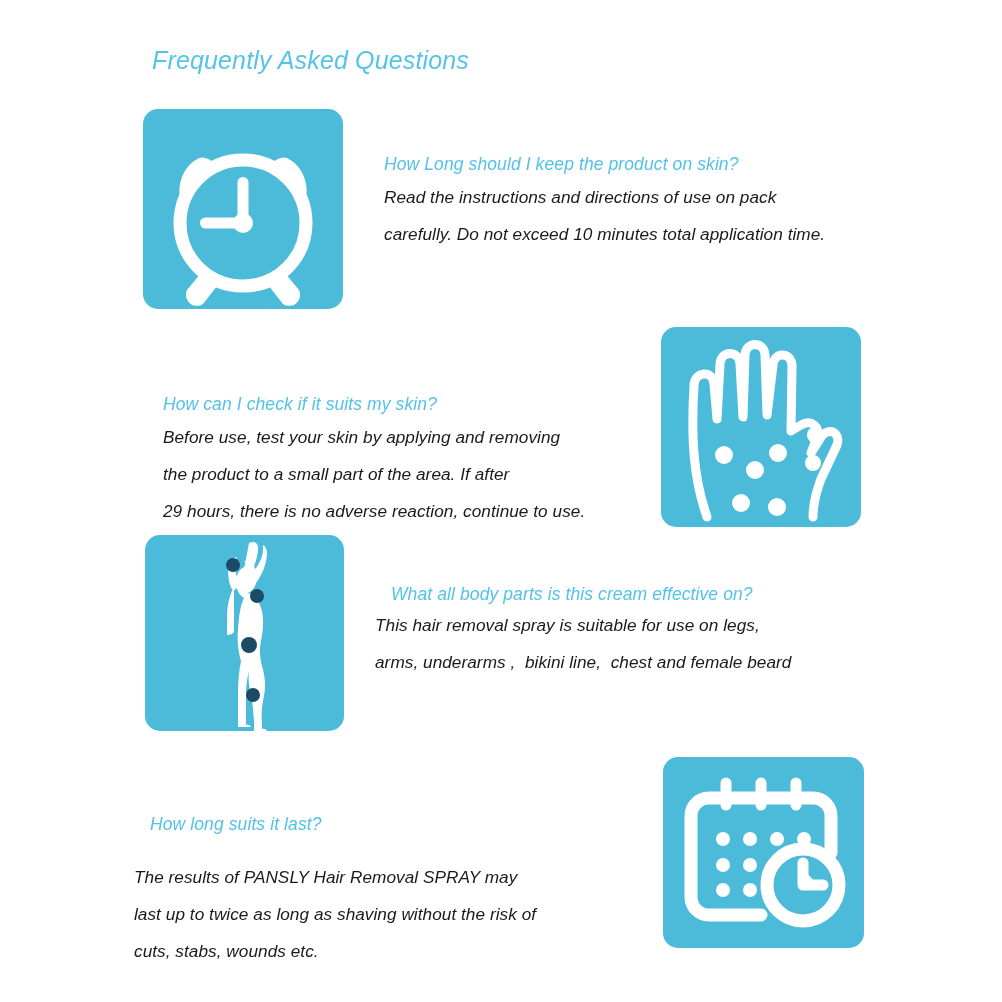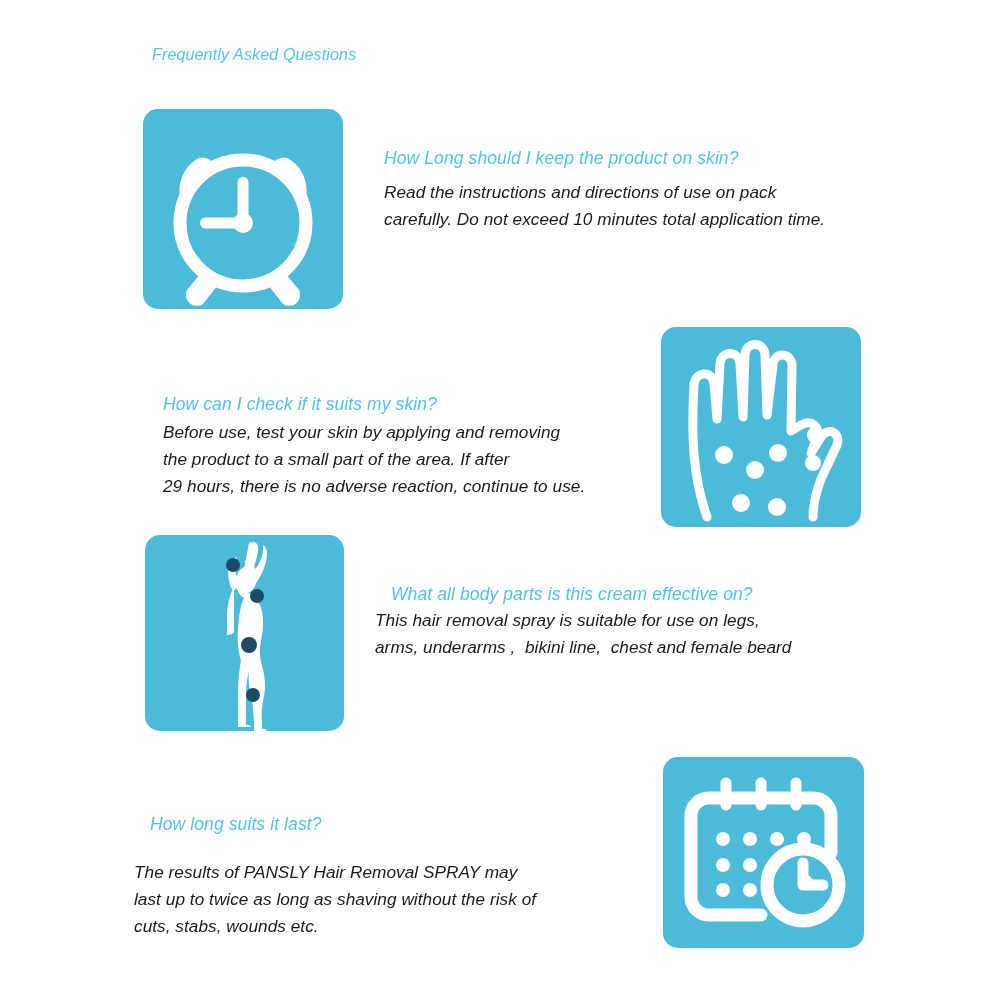--- a/index.html
+++ b/index.html
@@ -14,61 +14,61 @@
     overflow: hidden;
     font-family: "Liberation Sans", sans-serif;
     -webkit-font-smoothing: antialiased;
   }
 
   
   .page-title {
     position: absolute;
     left: 152px;
     top: 46px;
-    font-size: 16px;
+    font-size: 25px;
     font-style: italic;
     color: #56c3e8;
     letter-spacing: 0.15px;
     white-space: nowrap;
   }
 
   
   .faq-question {
     position: absolute;
     font-size: 17.5px;
     font-style: italic;
     color: #52c2e8;
     letter-spacing: 0.1px;
     white-space: nowrap;
   }
   .faq-answer {
     position: absolute;
     font-size: 17.2px;
     font-style: italic;
     color: #1a1a1a;
-    line-height: 27px;
+    line-height: 37px;
     letter-spacing: 0.05px;
     white-space: pre;
   }
 
   
   .tile {
     position: absolute;
     background: #4cbbd9;
     border-radius: 15px;
   }
   .tile svg { display: block; }
 
   
   #tile-clock    { left: 143px; top: 109px;  width: 200px; height: 200px; }
   #tile-hand     { left: 661px; top: 327px;  width: 200px; height: 200px; }
   #tile-body     { left: 145px; top: 535px;  width: 199px; height: 196px; }
   #tile-calendar { left: 663px; top: 757px;  width: 201px; height: 191px; }
 
-  #q1 { left: 384px; top: 148px; text-align: right; }
+  #q1 { left: 384px; top: 154px; text-align: right; }
   #a1 { left: 384px; top: 179px; }
 
   #q2 { left: 163px; top: 374px; margin-top: 20px; }
   #a2 { left: 163px; top: 419px; }
 
   #q3 { left: 375px; top: 584px; margin-left: 16px; }
   #a3 { left: 375px; top: 607px; }
 
   #q4 { left: 150px; top: 814px; }
   #a4 { left: 134px; top: 859px; font-style: italic; }

